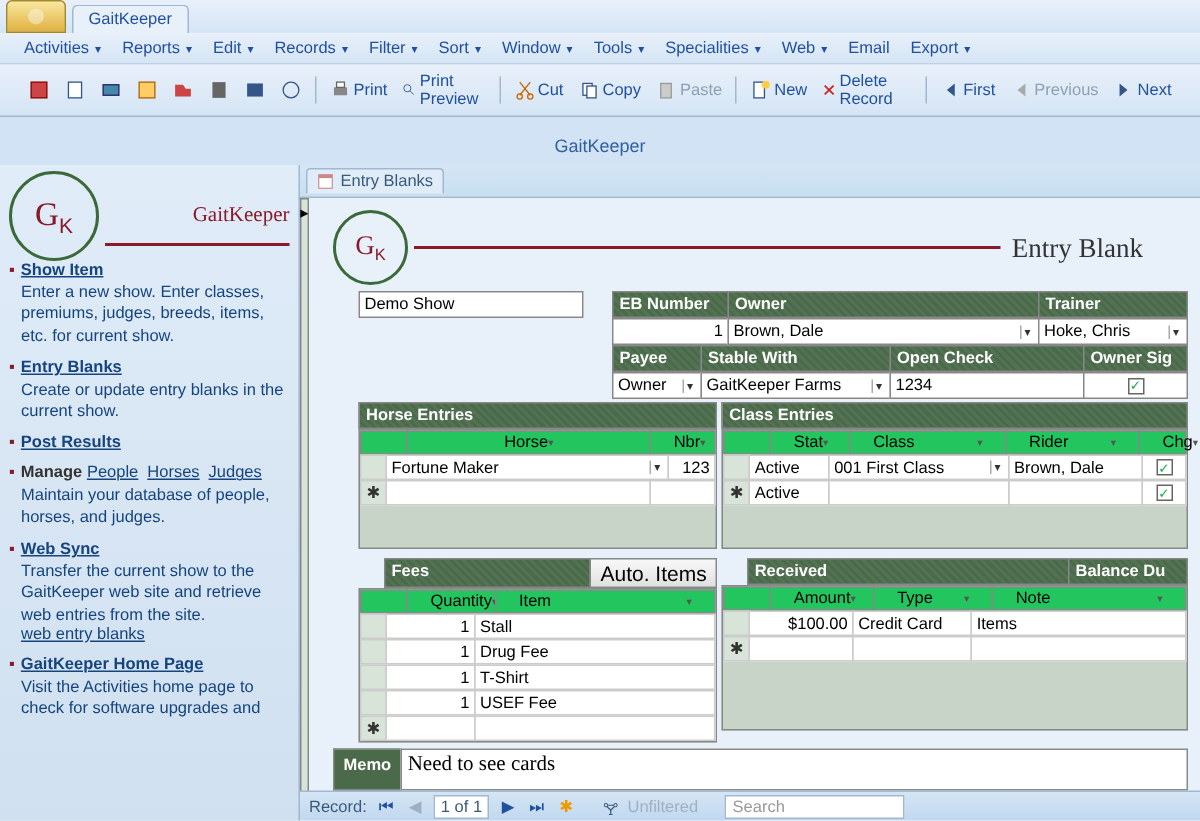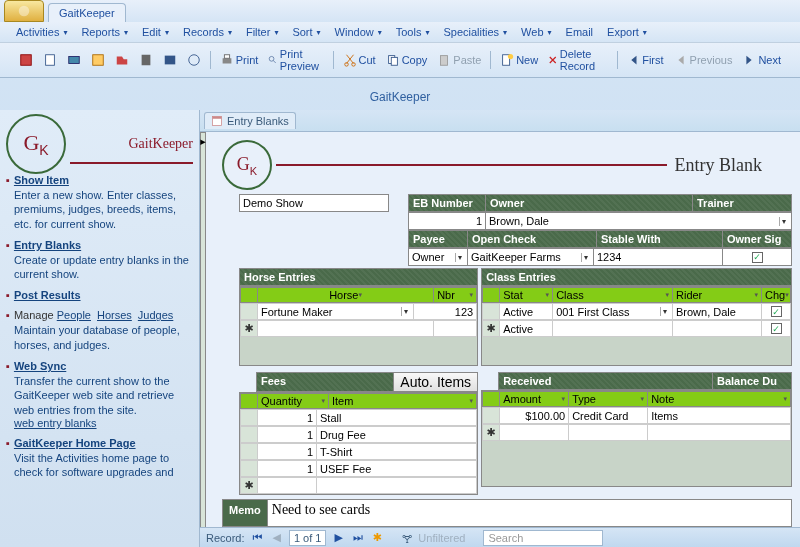--- a/index.html
+++ b/index.html
@@ -51,21 +51,21 @@
 .cell { background:#fff; border:1px solid #888; padding:1px 3px; height:18px; display:flex; align-items:center;}
 .cell input{border:none;width:100%;font-size:11px;outline:none;}
 .dd::after{content:"▾";font-size:8px;color:#333;margin-left:auto;padding:0 2px;border-left:1px solid #aaa;}
 
 .row{display:flex;}
 .row>div{margin-left:-1px;}
 .row>div:first-child{margin-left:17px;}
 
 .grid-area{background:#c8d4c8;border:1px solid #888;min-height:80px;}
 .grid-head{display:flex;background:#d0dcd0;}
-.grid-head>div{border:1px solid #888;padding:1px 3px;background:#84cc16;display:flex;align-items:center;justify-content:space-between;margin-left:-1px;}
+.grid-head>div{border:1px solid #888;padding:1px 15px;background:#22c55e;display:flex;align-items:center;justify-content:space-between;margin-left:-1px;}
 .grid-head>div:first-child{margin-left:0;}
 .sortcaret{font-size:7px;color:#555;}
 .grid-row{display:flex;background:#fff;}
 .grid-row>div{border:1px solid #ccc;padding:1px 3px;margin-left:-1px;height:17px;display:flex;align-items:center;}
 .grid-row>div:first-child{margin-left:0;}
 .rowmark{width:18px;background:#d8e4d8;justify-content:center;color:#333;}
 .chk{width:11px;height:11px;border:1px solid #666;background:#fff;display:inline-flex;align-items:center;justify-content:center;}
 .chk.on::after{content:"✓";font-size:9px;color:#2a5;}
 
 .btn{background:linear-gradient(#f8f8f8,#e0e0e0);border:1px solid #888;padding:1px 6px;cursor:pointer;font-size:14px;}
@@ -226,21 +226,21 @@
     <div class="logo-box">
       <div class="logo-circ">
           <span>G<sub style="font-size:14px">K</sub></span>
         </div>
       <span class="logo-text">GaitKeeper</span>
     </div>
     <div class="logo-line"></div>
     <div class="nav-item"><span class="nav-bullet"></span><span class="nav-head">Show Item</span><div class="nav-desc">Enter a new show. Enter classes, premiums, judges, breeds, items, etc. for current show.</div></div>
     <div class="nav-item"><span class="nav-bullet"></span><span class="nav-head">Entry Blanks</span><div class="nav-desc">Create or update entry blanks in the current show.</div></div>
     <div class="nav-item"><span class="nav-bullet"></span><span class="nav-head">Post Results</span></div>
-    <div class="nav-item"><span class="nav-bullet"></span><span class="nav-head" style="text-decoration:none;font-weight:normal;color:#333">Manage</span>
+    <div class="nav-item"><span class="nav-bullet"></span><span class="nav-head" style="text-decoration:none;font-weight:bold;color:#333">Manage</span>
       <span class="nav-sub">People</span><span class="nav-sub">Horses</span><span class="nav-sub">Judges</span>
       <div class="nav-desc">Maintain your database of people, horses, and judges.</div></div>
     <div class="nav-item"><span class="nav-bullet"></span><span class="nav-head">Web Sync</span><div class="nav-desc">Transfer the current show to the GaitKeeper web site and retrieve web entries from the site.</div><div style="margin-left:8px"><span class="nav-sub">web entry blanks</span></div></div>
     <div class="nav-item"><span class="nav-bullet"></span><span class="nav-head">GaitKeeper Home Page</span><div class="nav-desc">Visit the Activities home page to check for software upgrades and</div></div>
   </div>
 
   <div class="content">
     <div class="form-tabbar">
       <div class="form-tab">
           <svg width="12" height="12" viewBox="0 0 16 16">
@@ -272,25 +272,28 @@
             <div class="hdr" style="flex:1">Owner</div>
             <div class="hdr" style="width:100px">Trainer</div>
           </div>
           <div class="row">
             <div class="cell" style="width:78px;justify-content:flex-end">
                   <span>1</span>
                 </div>
             <div class="cell dd" style="flex:1">
                   <span>Brown, Dale</span>
                 </div>
+            <div class="cell dd" style="width:100px">
+                  <span>Hoke, Chris</span>
+                </div>
           </div>
           <div class="row">
             <div class="hdr" style="width:60px">Payee</div>
+            <div class="hdr" style="flex:1">Stable With</div>
             <div class="hdr" style="width:130px">Open Check</div>
-            <div class="hdr" style="flex:1">Stable With</div>
             <div class="hdr" style="width:70px">Owner Sig</div>
           </div>
           <div class="row">
             <div class="cell dd" style="width:60px">
                   <span>Owner</span>
                 </div>
             <div class="cell dd" style="flex:1">
                   <span>GaitKeeper Farms</span>
                 </div>
             <div class="cell" style="width:130px">
@@ -316,21 +319,21 @@
               <div style="width:44px">
                     <span>Nbr</span>
                     <span class="sortcaret">▾</span>
                   </div>
             </div>
             <div class="grid-row">
                   <div class="rowmark"></div>
                   <div style="flex:1" class="dd">
                     <span>Fortune Maker</span>
                   </div>
-                  <div style="width:64px;justify-content:flex-end">123</div>
+                  <div style="width:32px;justify-content:flex-end">123</div>
                 </div>
             <div class="grid-row">
                   <div class="rowmark">✱</div>
                   <div style="flex:1"></div>
                   <div style="width:44px"></div>
                 </div>
           </div>
         </div>
         <div style="flex:1.3">
           <div class="hdr">Class Entries</div>
@@ -380,21 +383,21 @@
 
       <div class="row" style="margin-top:6px;gap:4px">
         <div style="flex:1">
           <div class="row">
                 <div class="hdr" style="flex:1">Fees</div>
                 <button class="btn" style="margin-left:-1px">Auto. Items</button>
               </div>
           <div class="grid-area">
             <div class="grid-head">
                   <div style="width:18px"></div>
-                  <div style="width:72px">
+                  <div style="width:60px">
                     <span>Quantity</span>
                     <span class="sortcaret">▾</span>
                   </div>
                   <div style="flex:1">
                     <span>Item</span>
                     <span class="sortcaret">▾</span>
                   </div>
                 </div>
             <div class="grid-row">
                   <div class="rowmark"></div>

